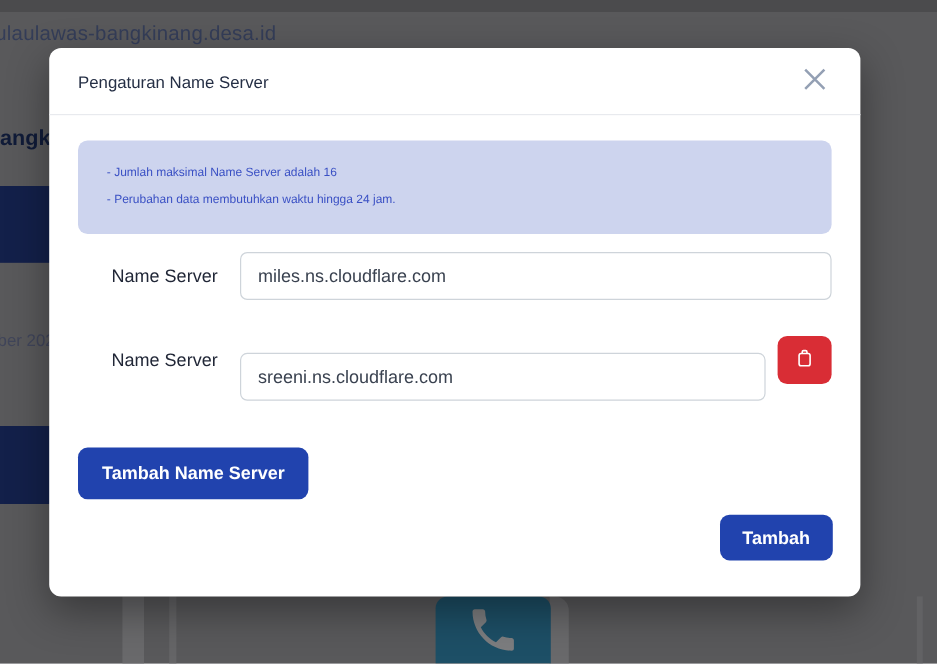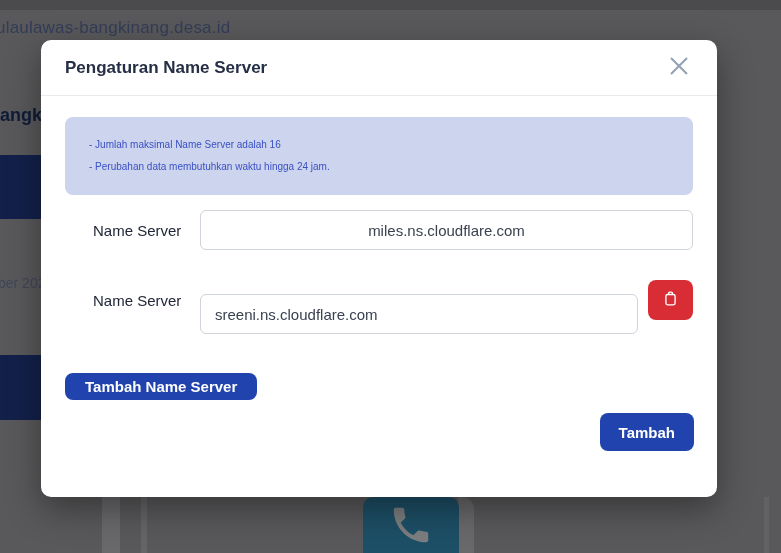--- a/index.html
+++ b/index.html
@@ -33,51 +33,51 @@
     position:absolute;left:41px;top:40px;width:676px;height:457px;
     background:#ffffff;border-radius:10px;
     box-shadow:0 12px 34px rgba(0,0,0,.38);
     box-sizing:border-box;
   }
   .modal-header{
     height:56px;box-sizing:border-box;
     padding:0 24px;display:flex;align-items:center;justify-content:space-between;
     border-bottom:1px solid #e8eaee;
   }
-  .modal-title{font-size:17px;font-weight:700;color:#252f45;}
+  .modal-title{font-size:14px;font-weight:400;color:#252f45;}
   .close-btn{
     background:none;border:none;padding:0;margin:0;cursor:pointer;
     width:28px;height:28px;display:flex;align-items:center;justify-content:center;
   }
   .modal-body{padding:0 24px;}
   .notice{
     margin-top:21px;background:#cdd4ee;border-radius:8px;
     padding:17px 24px;box-sizing:border-box;
   }
   .notice div{font-size:10px;line-height:22px;color:#3a50c4;}
   .field-row{display:flex;align-items:center;margin-top:15px;}
   .field-row.second{margin-top:16px;}
   .field-label{flex:0 0 107px;font-size:15px;color:#212737;margin-left:28px;}
   .field-input{
     height:40px;box-sizing:border-box;border:1px solid #ced4da;border-radius:6px;
     padding:0 14px;font-size:15px;color:#3a4250;outline:none;
     font-family:"Liberation Sans",sans-serif;
   }
-  .input-full{width:578px;text-align:center;}
+  .input-full{width:578px;}
   .input-short{width:465px;margin-top:28px;}
   .delete-btn{
     margin-left:10px;width:47px;height:40px;border:none;border-radius:8px;
     background:#d92d35;cursor:pointer;display:flex;align-items:center;justify-content:center;
   }
   .btn-primary{
     border:none;border-radius:8px;background:#2143ae;color:#ffffff;
     font-size:15px;font-weight:bold;cursor:pointer;
     font-family:"Liberation Sans",sans-serif;
   }
-  .add-btn{margin-top:39px;height:27px;padding:0 20px;}
+  .add-btn{margin-top:39px;height:43px;padding:0 20px;}
   .modal-footer{padding:13px 23px 0 24px;display:flex;justify-content:flex-end;}
   .save-btn{height:38px;padding:0 19px;}
 </style>
 </head>
 <body>
 
 <div class="bg-topstrip"></div>
 <div class="bg-url">ulaulawas-bangkinang.desa.id</div>
 <div class="bg-heading">angki</div>
 <div class="bg-block bg-block1"></div>

